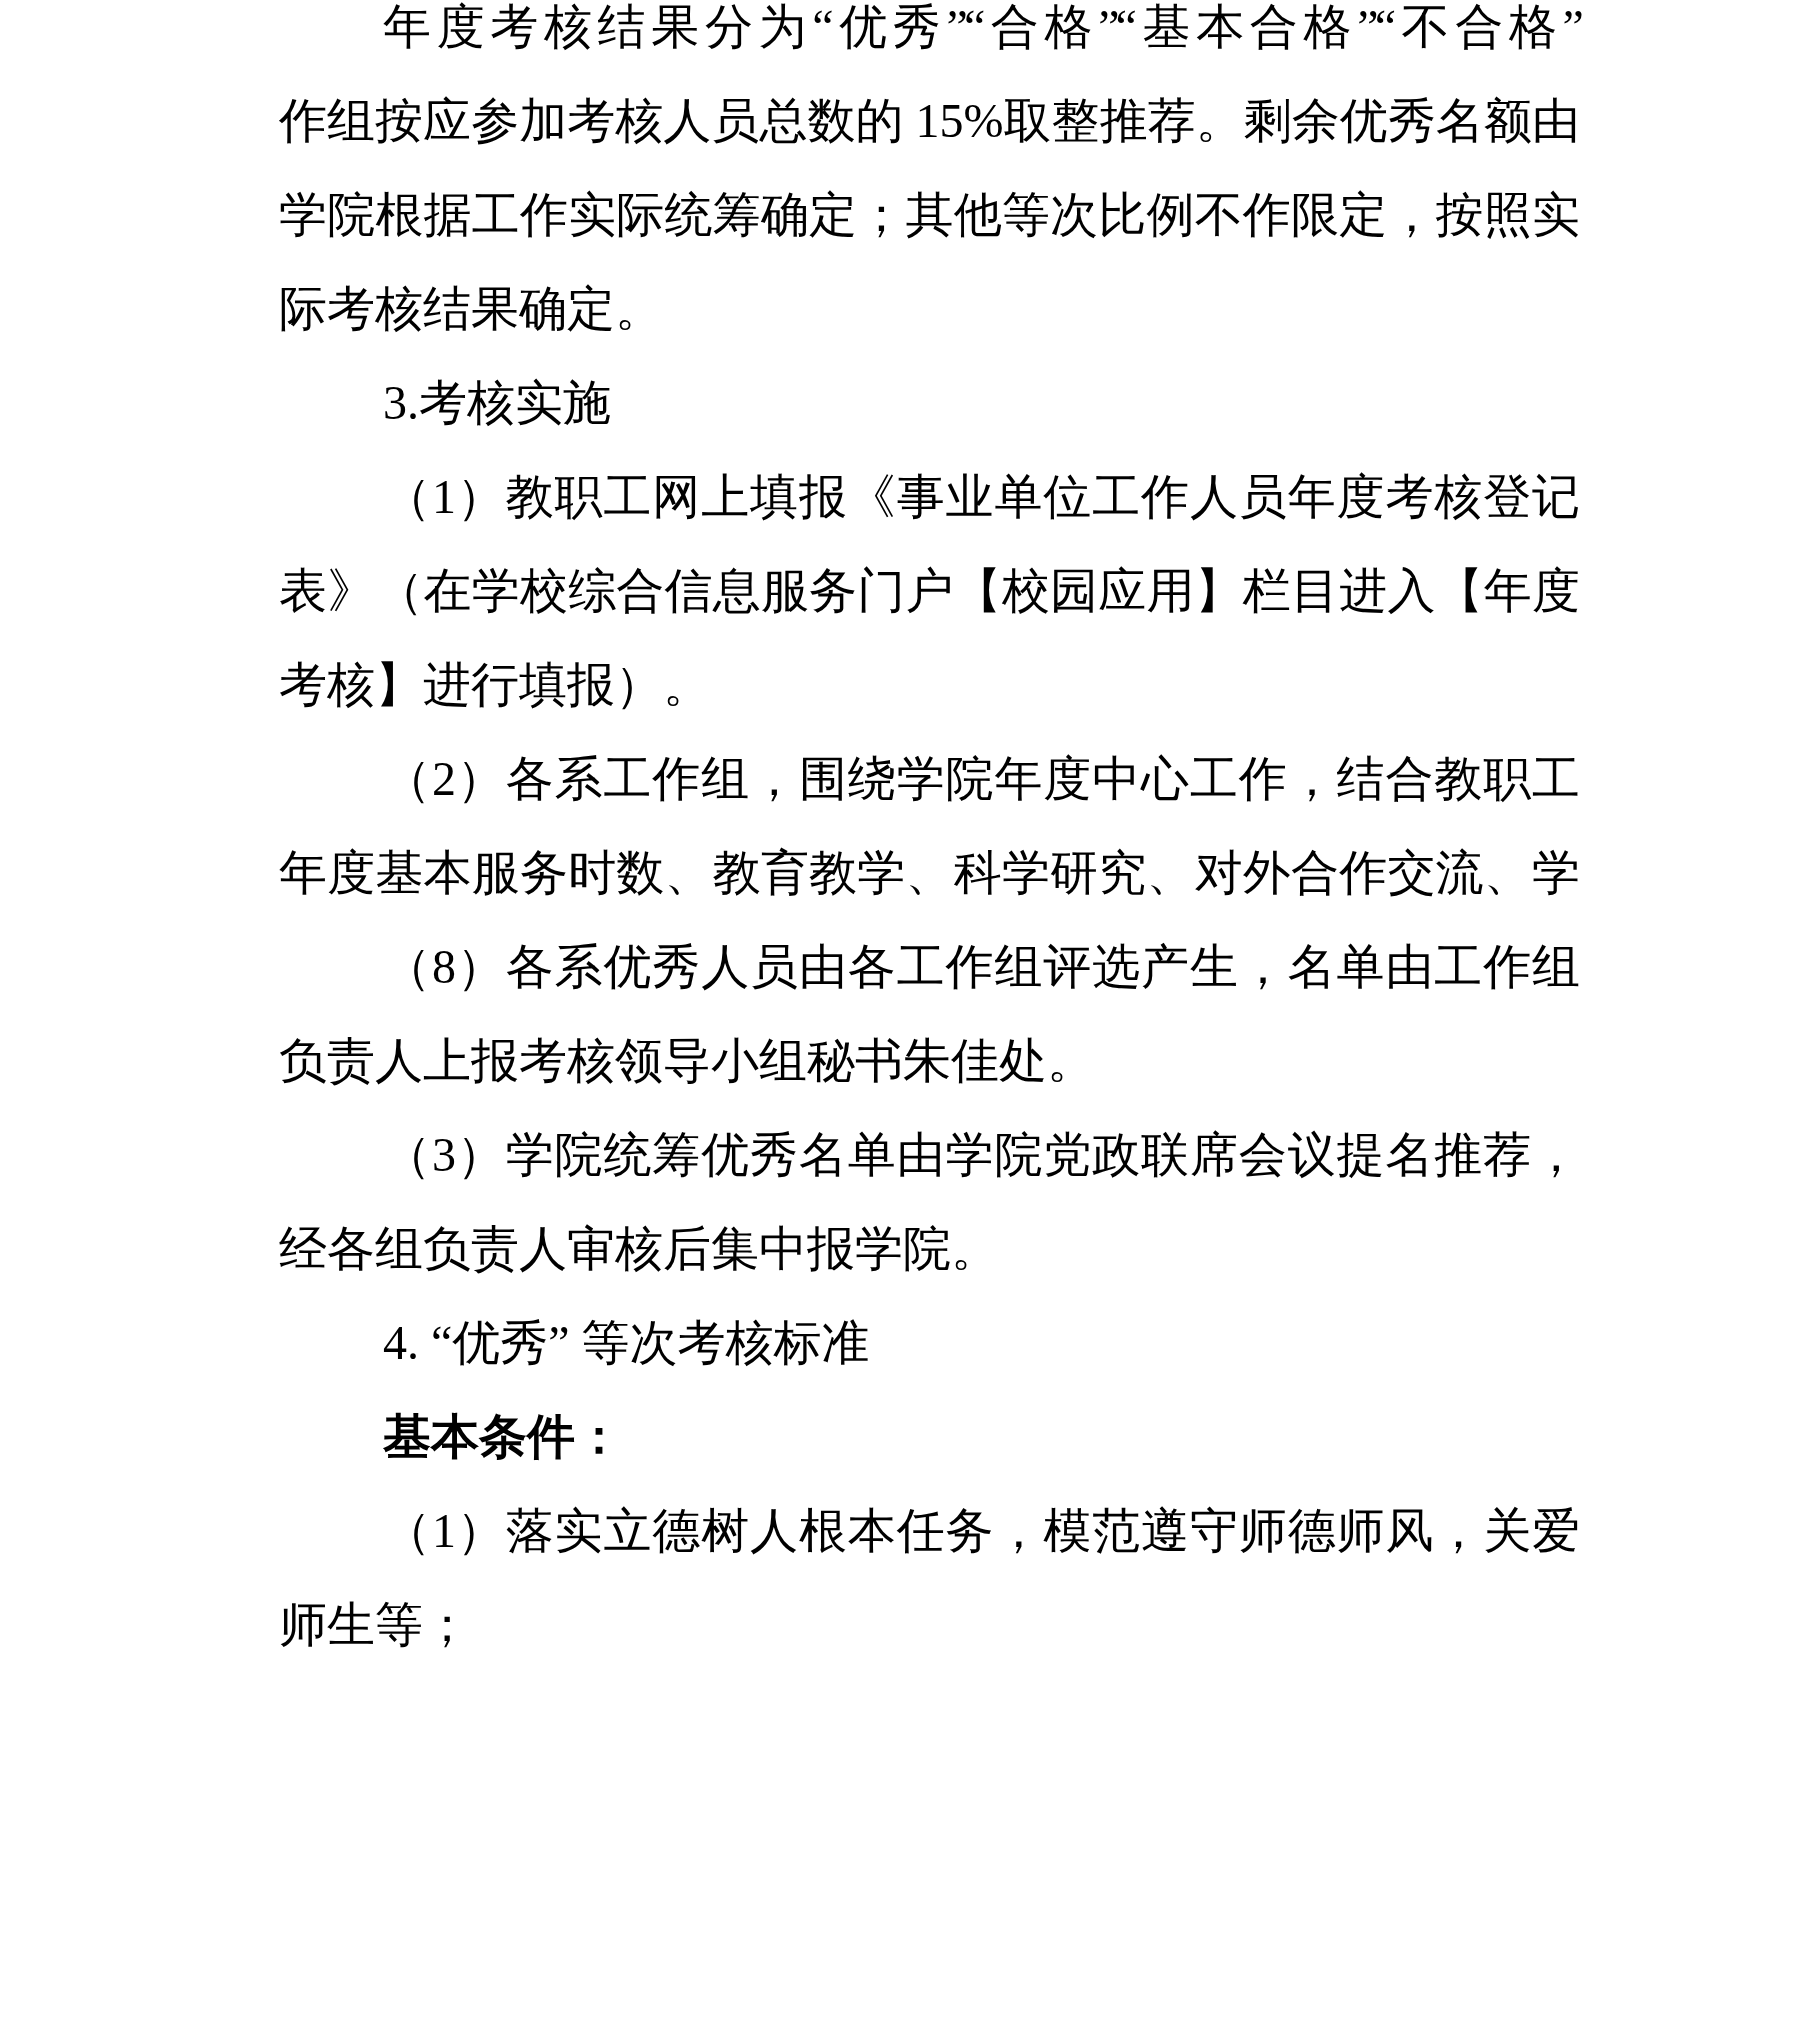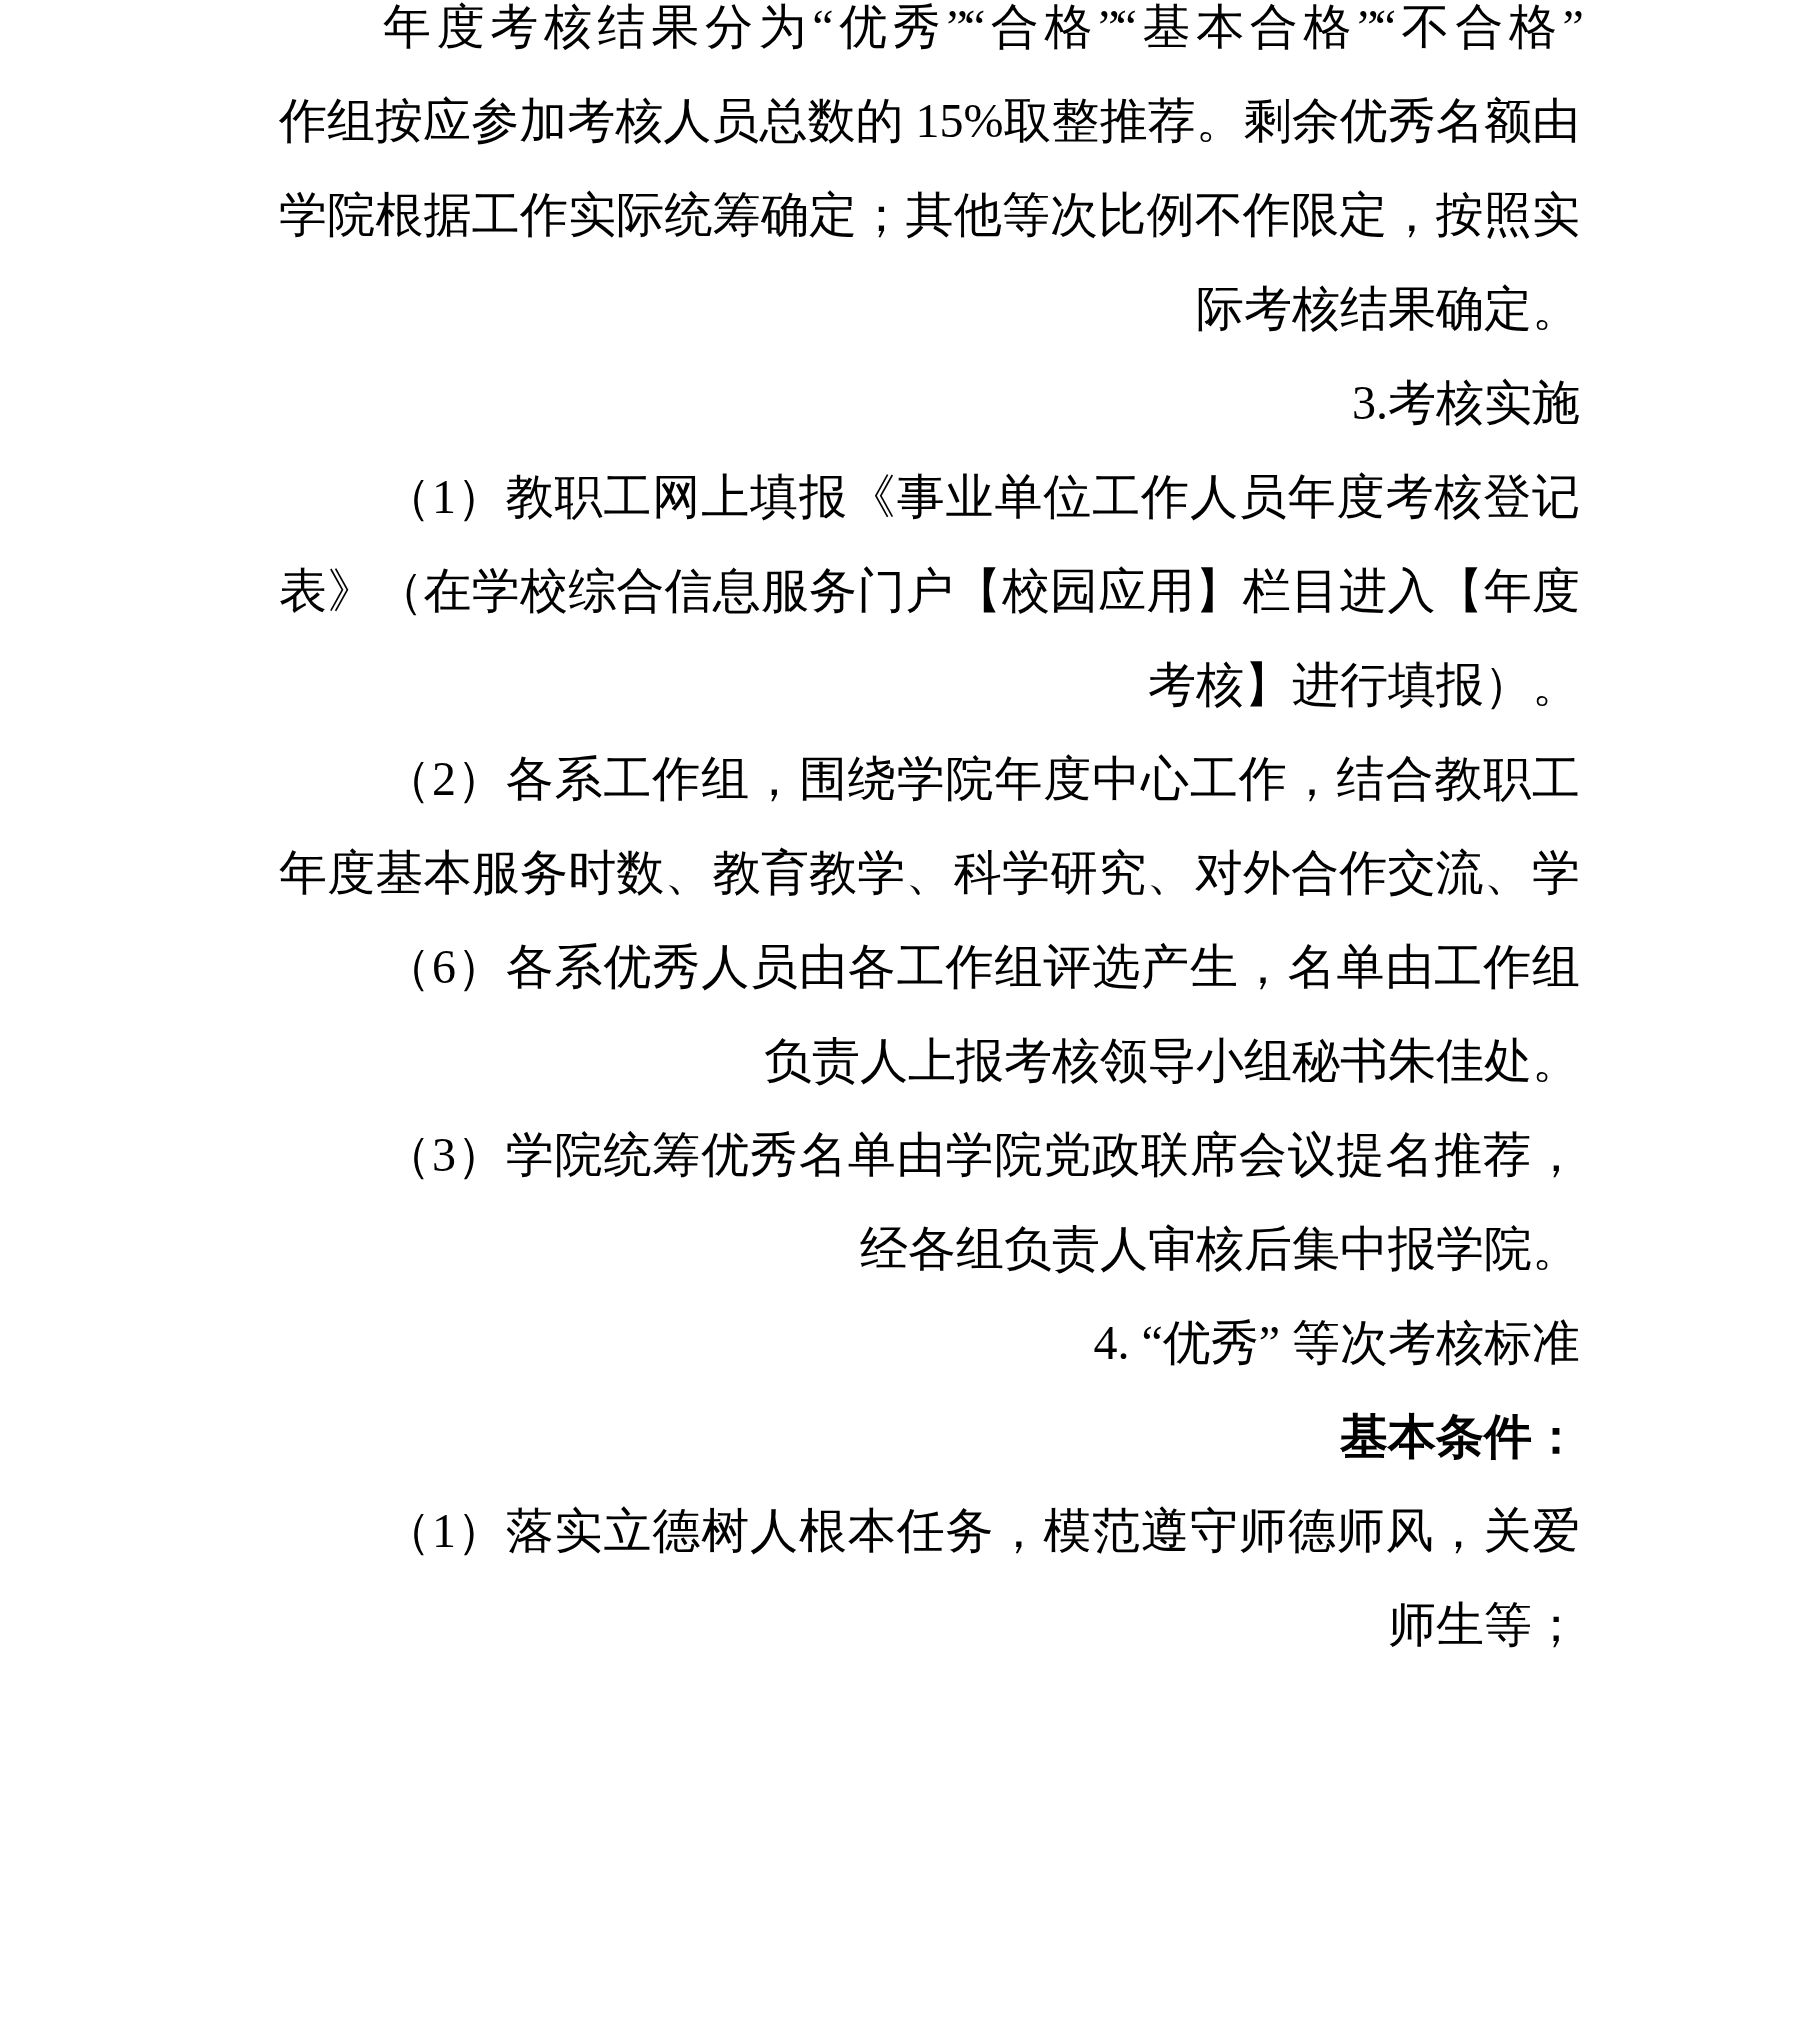--- a/index.html
+++ b/index.html
@@ -14,21 +14,21 @@
     margin-left:21px;
   }
   .doc{
     padding:0 244px 0 258px;
     margin-top:-19.6px;
   }
   .line{
     font-size:48px;
     line-height:94px;
     height:94px;
-    text-align:right;
+    text-align:left;
     white-space:nowrap;
   }
   .line.j{
     white-space:normal;
     text-align:justify;
     text-align-last:justify;
   }
   .line.first{ text-indent:104px; }
   .line.tight{ letter-spacing:-0.08em; }
   .line.bold{ font-weight:700;font-family:Liberation Serif, serif; }
@@ -41,21 +41,21 @@
       <div class="line j first tight">年度考核结果分为“优秀”“合格”“基本合格”“不合格”</div>
       <div class="line j">作组按应参加考核人员总数的 15%取整推荐。剩余优秀名额由</div>
       <div class="line j">学院根据工作实际统筹确定；其他等次比例不作限定，按照实</div>
       <div class="line">际考核结果确定。</div>
       <div class="line first">3.考核实施</div>
       <div class="line j first">（1）教职工网上填报《事业单位工作人员年度考核登记</div>
       <div class="line j">表》（在学校综合信息服务门户【校园应用】栏目进入【年度</div>
       <div class="line">考核】进行填报）。</div>
       <div class="line j first">（2）各系工作组，围绕学院年度中心工作，结合教职工</div>
       <div class="line j">年度基本服务时数、教育教学、科学研究、对外合作交流、学</div>
-      <div class="line j first">（6）各系优秀人员由各工作组评选产生，名单由工作组</div>
+      <div class="line j first">（8）各系优秀人员由各工作组评选产生，名单由工作组</div>
       <div class="line">负责人上报考核领导小组秘书朱佳处。</div>
       <div class="line j first">（3）学院统筹优秀名单由学院党政联席会议提名推荐，</div>
       <div class="line">经各组负责人审核后集中报学院。</div>
       <div class="line first">4. “优秀” 等次考核标准</div>
       <div class="line first bold">基本条件：</div>
       <div class="line j first">（1）落实立德树人根本任务，模范遵守师德师风，关爱</div>
       <div class="line">师生等；</div>
     </div>
 </div>
 

